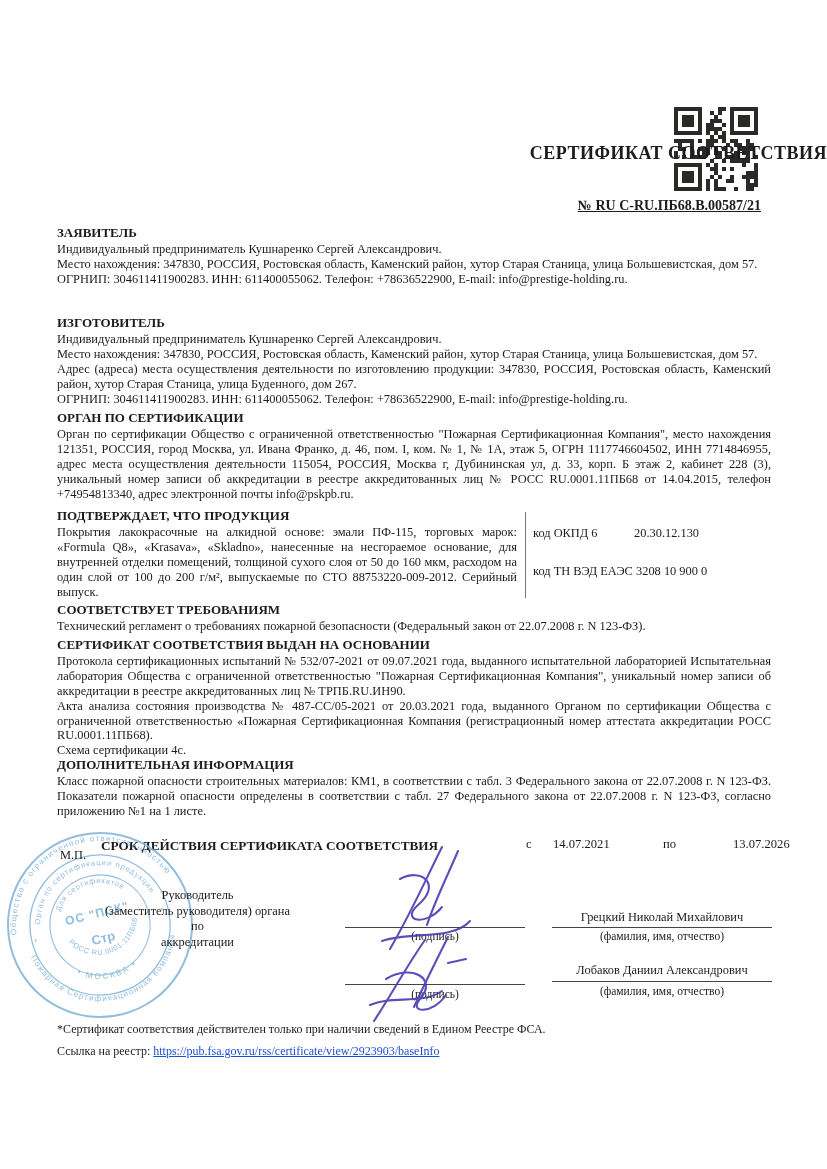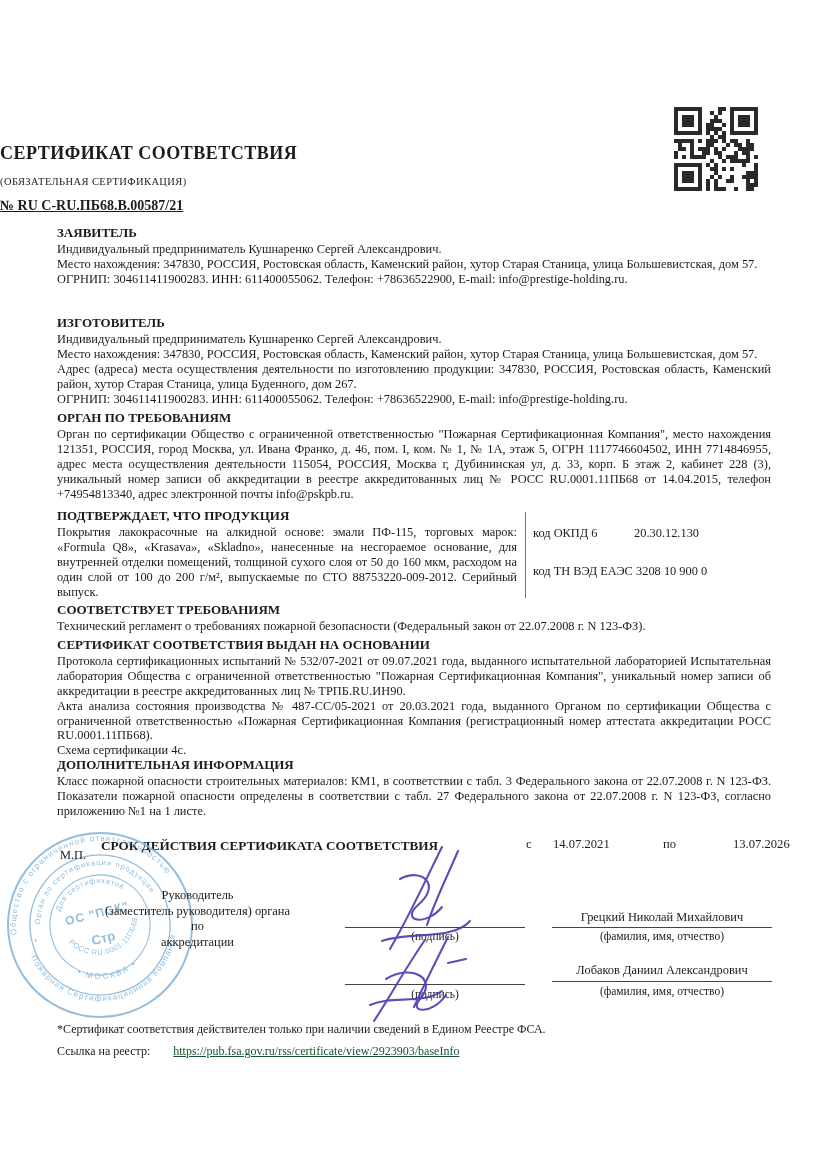--- a/index.html
+++ b/index.html
@@ -1,35 +1,35 @@
 <!DOCTYPE html>
 <html><head>
 <meta charset="utf-8">
 <style>
   html,body{margin:0;padding:0;background:#e8e8e8;}
   #page{position:relative;width:827px;height:1169px;background:#ffffff;margin:0 auto;
         font-family:"Liberation Serif","DejaVu Serif",serif;color:#1c1c1c;overflow:hidden;}
   .abs{position:absolute;}
-  .center{text-align:left;}
+  .center{text-align:right;}
   .doc-title{font-size:18px;font-weight:bold;letter-spacing:.5px;}
   .doc-sub{font-size:10.5px;letter-spacing:.4px;}
   .doc-num{font-size:14px;font-weight:bold;text-decoration:underline;}
   .sec-title{font-size:13px;font-weight:bold;margin:0 0 1px 0;}
   .body-txt{font-size:12.4px;line-height:1.2;text-align:justify;margin:0;}
   .line{margin:0;}
   .codes-label{font-size:12.4px;}
   .codes-value{font-size:12.4px;}
   .vdiv{border-left:1px solid #777;}
   .sig-line{border-bottom:1.2px solid #444;}
   .cap{font-size:11.5px;text-align:center;}
   .name-txt{font-size:12.4px;text-align:center;}
   .role-txt{font-size:12.4px;text-align:center;line-height:1.25;}
   .mp{font-size:12.4px;}
   .foot-note{font-size:12px;}
-  .link{text-decoration:underline;color:#14532d;cursor:pointer;margin-left:20px;}
+  .link{text-decoration:underline;color:#1d4ed8;cursor:pointer;}
   .validity-row span{font-size:12.6px;margin-left:44px;}
   #seal-wrap{opacity:.85;transform:rotate(-14deg);}
   #qr-box{image-rendering:pixelated;}
 </style>
 </head>
 <body>
 
 <div id="page">
 
   <div id="qr-box" class="abs" style="left:672px;top:105px;width:88px;height:88px;"><svg width="88" height="88" viewBox="0 0 88 88">
@@ -250,40 +250,39 @@
         <rect x="34" y="82" width="4" height="4" fill="#2a2a28"></rect>
         <rect x="42" y="82" width="4" height="4" fill="#2a2a28"></rect>
         <rect x="46" y="82" width="4" height="4" fill="#2a2a28"></rect>
         <rect x="50" y="82" width="4" height="4" fill="#2a2a28"></rect>
         <rect x="62" y="82" width="4" height="4" fill="#2a2a28"></rect>
         <rect x="74" y="82" width="4" height="4" fill="#2a2a28"></rect>
         <rect x="78" y="82" width="4" height="4" fill="#2a2a28"></rect>
       </svg></div>
 
   <div class="abs center doc-title" style="left:0;top:143px;width:827px;">СЕРТИФИКАТ СООТВЕТСТВИЯ</div>
-  <div class="abs center doc-sub" style="left:0;top:176px;width:827px;">(ОБЯЗАТЕЛЬНАЯ СЕРТИФИКАЦИЯ)</div>
   <div class="abs center doc-num" style="left:0;top:198px;width:761px;">№ RU С-RU.ПБ68.В.00587/21</div>
 
   <div class="abs" style="left:57px;top:225px;width:714px;">
     <div class="sec-title">ЗАЯВИТЕЛЬ</div>
     <p class="body-txt line">Индивидуальный предприниматель Кушнаренко Сергей Александрович.</p>
     <p class="body-txt line">Место нахождения: 347830, РОССИЯ, Ростовская область, Каменский район, хутор Старая Станица, улица Большевистская, дом 57.</p>
     <p class="body-txt line">ОГРНИП: 304611411900283. ИНН: 611400055062. Телефон: +78636522900, E-mail: info@prestige-holding.ru.</p>
   </div>
 
   <div class="abs" style="left:57px;top:315px;width:714px;">
     <div class="sec-title">ИЗГОТОВИТЕЛЬ</div>
     <p class="body-txt line">Индивидуальный предприниматель Кушнаренко Сергей Александрович.</p>
     <p class="body-txt line">Место нахождения: 347830, РОССИЯ, Ростовская область, Каменский район, хутор Старая Станица, улица Большевистская, дом 57.</p>
     <p class="body-txt line">Адрес (адреса) места осуществления деятельности по изготовлению продукции: 347830, РОССИЯ, Ростовская область, Каменский район, хутор Старая Станица, улица Буденного, дом 267.</p>
     <p class="body-txt line">ОГРНИП: 304611411900283. ИНН: 611400055062. Телефон: +78636522900, E-mail: info@prestige-holding.ru.</p>
   </div>
 
   <div class="abs" style="left:57px;top:410px;width:714px;">
-    <div class="sec-title">ОРГАН ПО ТРЕБОВАНИЯМ</div>
+    <div class="sec-title">ОРГАН ПО СЕРТИФИКАЦИИ</div>
     <p class="body-txt">Орган по сертификации Общество с ограниченной ответственностью "Пожарная Сертификационная Компания", место нахождения 121351, РОССИЯ, город Москва, ул. Ивана Франко, д. 46, пом. I, ком. № 1, № 1А, этаж 5, ОГРН 1117746604502, ИНН 7714846955, адрес места осуществления деятельности 115054, РОССИЯ, Москва г, Дубининская ул, д. 33, корп. Б этаж 2, кабинет 228 (3), уникальный номер записи об аккредитации в реестре аккредитованных лиц № РОСС RU.0001.11ПБ68 от 14.04.2015, телефон +74954813340, адрес электронной почты info@pskpb.ru.</p>
   </div>
 
   <div class="abs" style="left:57px;top:508px;width:714px;">
     <div class="sec-title">ПОДТВЕРЖДАЕТ, ЧТО ПРОДУКЦИЯ</div>
     <p class="body-txt" style="width:460px;">Покрытия лакокрасочные на алкидной основе: эмали ПФ-115, торговых марок: «Formula Q8», «Krasava», «Skladno», нанесенные на несгораемое основание, для внутренней отделки помещений, толщиной сухого слоя от 50 до 160 мкм, расходом на один слой от 100 до 200 г/м², выпускаемые по СТО 88753220-009-2012. Серийный выпуск.</p>
   </div>
   <div class="abs vdiv" style="left:525px;top:512px;height:86px;"></div>
   <span class="abs codes-label" style="left:533px;top:526px;">код ОКПД 6</span>
   <span class="abs codes-value" style="left:634px;top:526px;">20.30.12.130</span>

